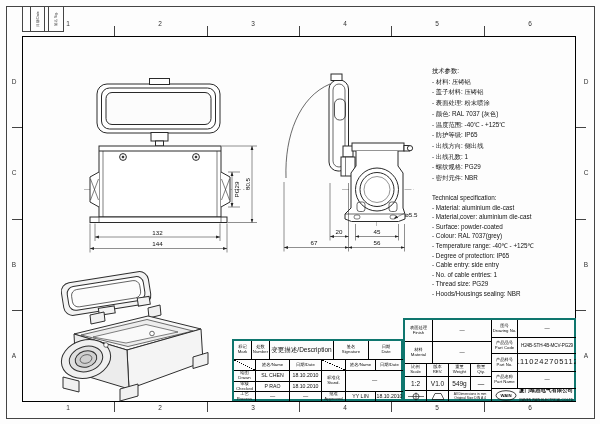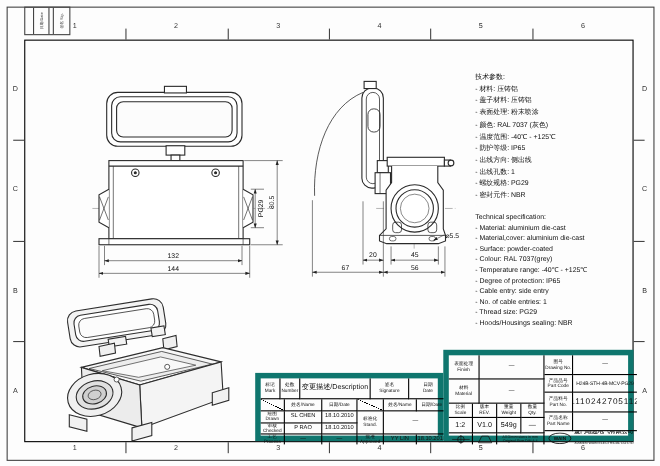--- a/index.html
+++ b/index.html
@@ -16,21 +16,21 @@
   #corner-table{left:22px;top:6px;width:42px;height:26px;border:1px solid #444;box-sizing:border-box;}
   .ct-cell{position:absolute;top:0;height:100%;border-right:1px solid #444;box-sizing:border-box;
            display:flex;align-items:center;justify-content:center;overflow:hidden;}
   .ct-rot{transform:rotate(-90deg);font-size:3.5px;white-space:nowrap;color:#333;}
   
   .spec{width:150px;}
   .spec div{font-size:6.3px;white-space:nowrap;color:#111;}
   #spec-cn div{line-height:10.7px;}
   #spec-en div{line-height:9.6px;}
   
-  .tb{box-sizing:border-box;border:5px solid #0f766e;padding-left:32px;}
+  .tb{box-sizing:border-box;border:2px solid #0f766e;padding-left:32px;}
   .cell{position:absolute;box-sizing:border-box;border-right:1px solid #000;border-bottom:1px solid #000;
         display:flex;align-items:center;justify-content:center;text-align:center;
         white-space:pre-line;line-height:1.12;font-size:4.3px;color:#111;overflow:hidden;}
   .cell.noR{border-right:none;}
   .cell.noB{border-bottom:none;}
   .val{font-size:5.2px;}
   .diag{background:linear-gradient(to top right,transparent 48.5%,#000 48.5%,#000 51.5%,transparent 51.5%);}
   .big{font-size:6.5px;}
   .partno{font-size:7.5px;letter-spacing:.8px;}
   .partcode{font-size:4.6px;letter-spacing:-0.1px;}

